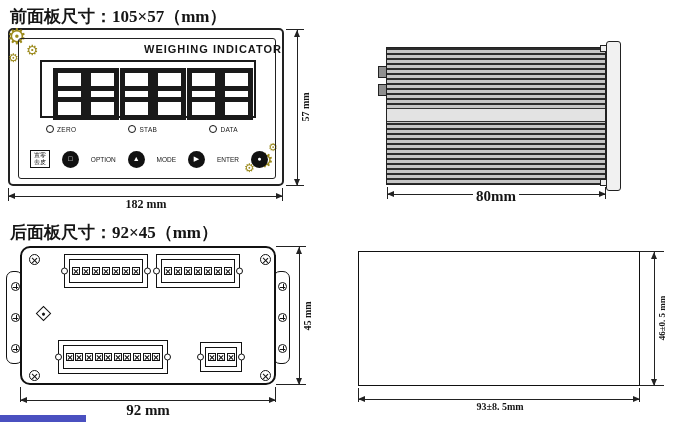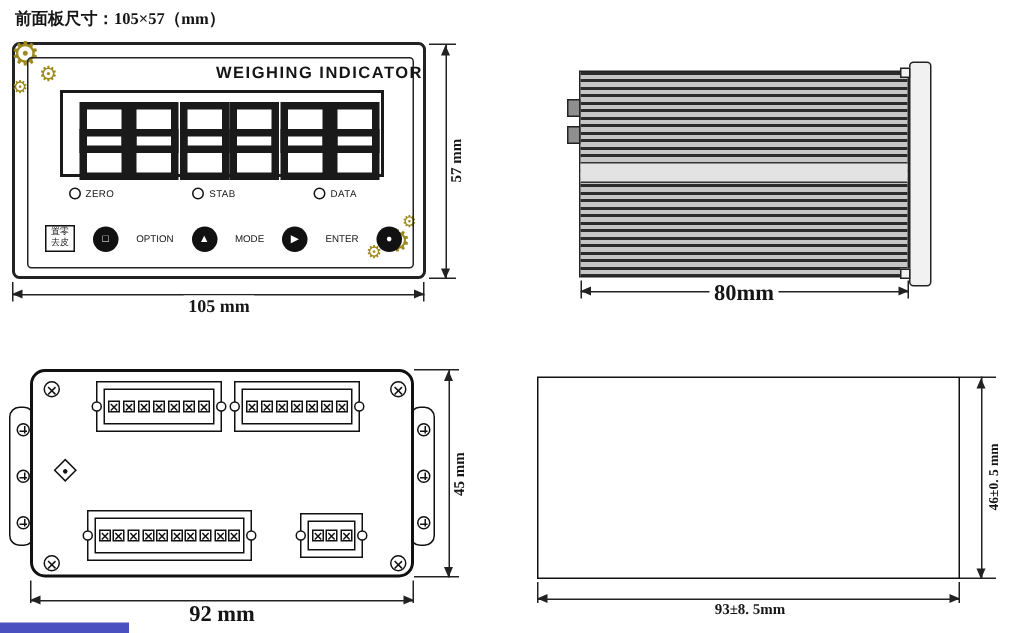--- a/index.html
+++ b/index.html
@@ -1,19 +1,19 @@
 <!DOCTYPE html>
 <html><head>
 <meta charset="utf-8">
 <style>
   * { margin:0; padding:0; box-sizing:border-box; }
   body { background:#fff; }
   #canvas { position:relative; width:680px; height:422px; background:#fff;
             font-family:"Liberation Serif","DejaVu Serif",serif; color:#151515; overflow:hidden; }
-  .title { position:absolute; font-weight:bold; font-size:11px; white-space:nowrap; }
+  .title { position:absolute; font-weight:bold; font-size:17px; white-space:nowrap; }
 
   
   .hline { position:absolute; height:1px; background:#222; }
   .vline { position:absolute; width:1px; background:#222; }
   .ah { position:absolute; width:0; height:0; }
   .ah.up    { border-left:3px solid transparent; border-right:3px solid transparent; border-bottom:7px solid #222; }
   .ah.down  { border-left:3px solid transparent; border-right:3px solid transparent; border-top:7px solid #222; }
   .ah.left  { border-top:3px solid transparent; border-bottom:3px solid transparent; border-right:7px solid #222; }
   .ah.right { border-top:3px solid transparent; border-bottom:3px solid transparent; border-left:7px solid #222; }
   .dlab-h { position:absolute; font-weight:bold; font-size:15px; background:#fff; padding:0 3px; transform:translateX(-50%); white-space:nowrap; }
@@ -152,38 +152,39 @@
   <div class="vline" style="left:297px;top:30px;height:156px"></div>
   <div class="ah up" style="left:294px;top:30px"></div>
   <div class="ah down" style="left:294px;top:179px"></div>
   <div class="dlab-v" style="left:305px;top:107px">57 mm</div>
 
   <div class="vline" style="left:8px;top:188px;height:13px"></div>
   <div class="vline" style="left:282px;top:188px;height:13px"></div>
   <div class="hline" style="left:8px;top:196px;width:275px"></div>
   <div class="ah left" style="left:8px;top:193px"></div>
   <div class="ah right" style="left:276px;top:193px"></div>
-  <div class="dlab-h" style="left:146px;top:197px;font-size:12px">105 mm</div>
+  <div class="dlab-h" style="left:146px;top:197px;font-size:12px">182 mm</div>
 
   <div id="side-body">
     <div id="side-band"></div>
   </div>
   <div class="side-tab" style="left:378px;top:66px"></div>
   <div class="side-tab" style="left:378px;top:84px"></div>
   <div id="side-bezel"></div>
   <div class="bezel-tab" style="left:600px;top:45px"></div>
   <div class="bezel-tab" style="left:600px;top:179px"></div>
 
   <div class="vline" style="left:387px;top:187px;height:12px"></div>
   <div class="vline" style="left:605px;top:187px;height:12px"></div>
   <div class="hline" style="left:387px;top:194px;width:219px"></div>
   <div class="ah left" style="left:387px;top:191px"></div>
   <div class="ah right" style="left:599px;top:191px"></div>
   <div class="dlab-h" style="left:496px;top:188px">80mm</div>
 
+  <div class="title" style="left:10px;top:221px">后面板尺寸：92×45（mm）</div>
 
   <div class="ear" style="left:6px;top:271px">
     <div class="bolt" style="top:10px"></div>
     <div class="bolt" style="top:41px"></div>
     <div class="bolt" style="top:72px"></div>
   </div>
   <div class="ear" style="left:273px;top:271px">
     <div class="bolt" style="top:10px"></div>
     <div class="bolt" style="top:41px"></div>
     <div class="bolt" style="top:72px"></div>

